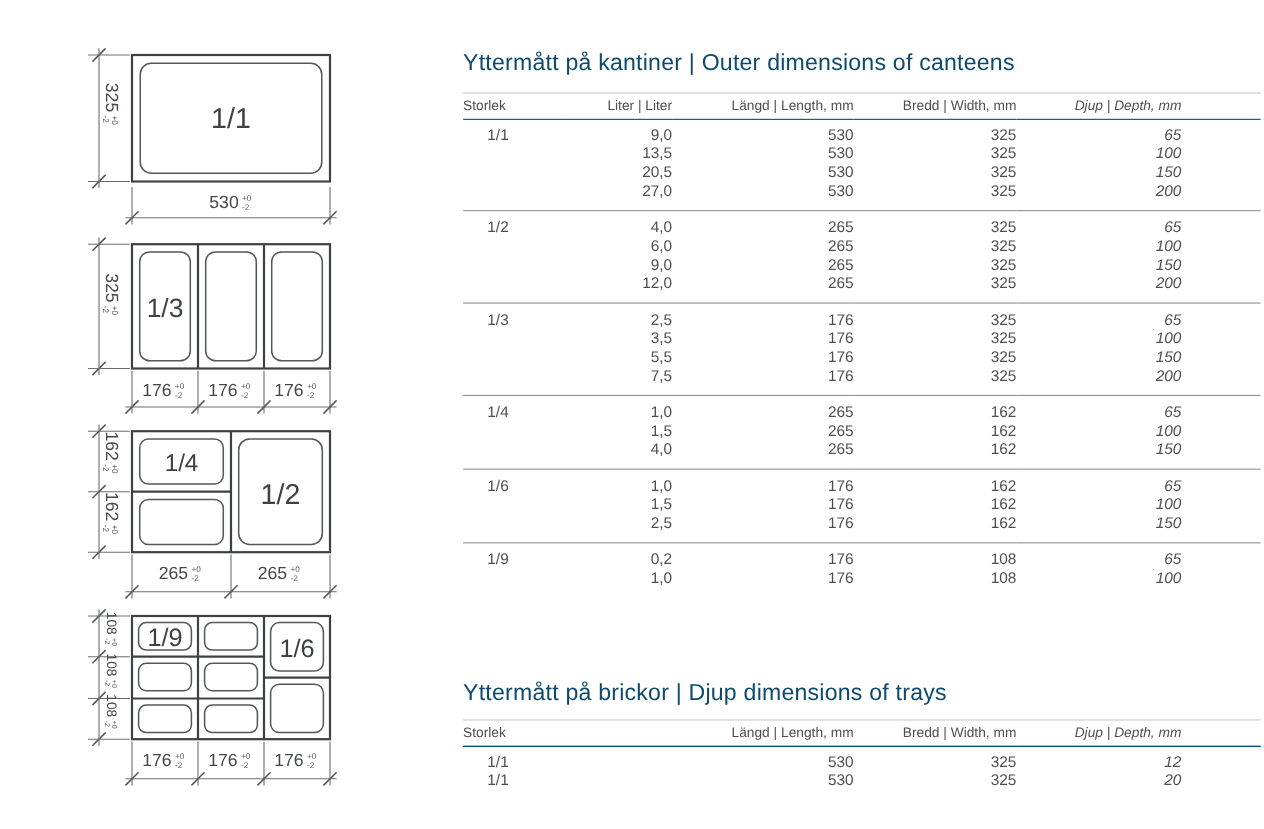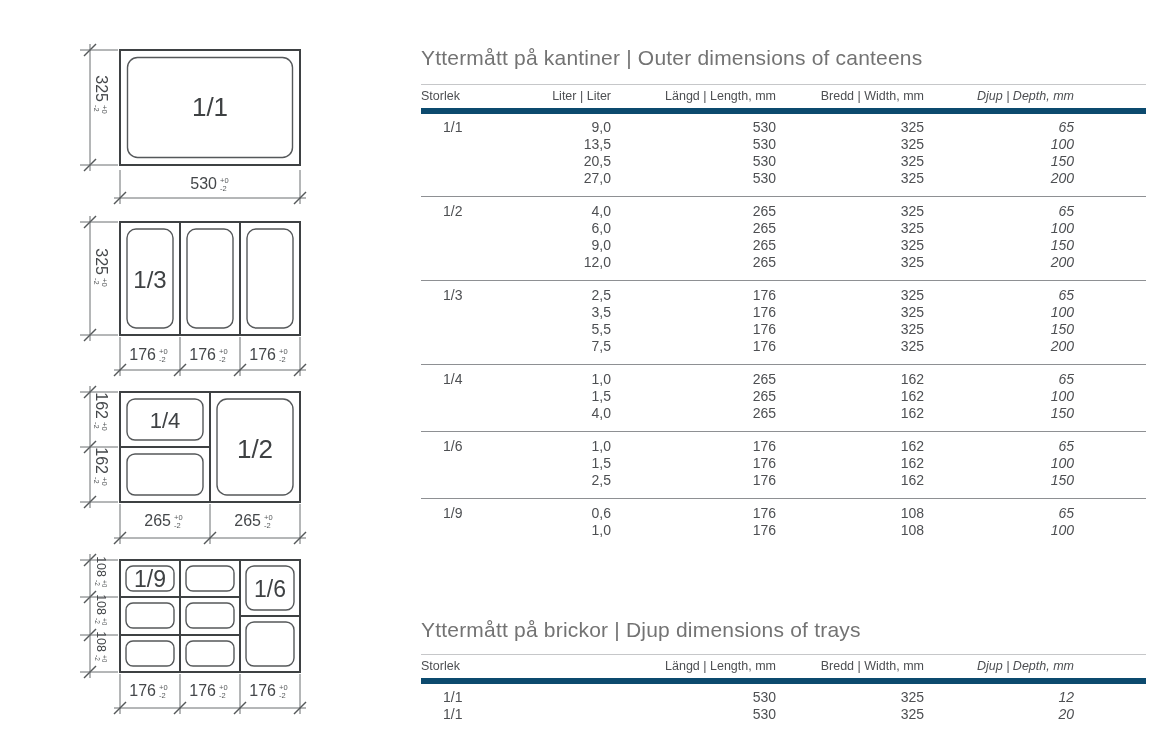--- a/index.html
+++ b/index.html
@@ -19,26 +19,26 @@
   .clabel  { fill:#3e4143; font-family:"Liberation Sans",sans-serif; font-weight:400; }
   .dval    { fill:#44474a; font-family:"Liberation Sans",sans-serif; font-size:16px; }
   .dval-sm { fill:#44474a; font-family:"Liberation Sans",sans-serif; font-size:12.5px; }
   .dtol    { fill:#55585a; font-family:"Liberation Sans",sans-serif; font-size:7.5px; }
   .dtol-sm { fill:#55585a; font-family:"Liberation Sans",sans-serif; font-size:6.5px; }
 
   
   .section { position:absolute; left:421px; width:727px; }
   #canteens-section { top:46px; }
   #trays-section    { top:618px; }
-  .sec-title { font-size:21px; font-weight:400; color:#737373; letter-spacing:0.2px; }
+  .sec-title { font-size:21px; font-weight:400; color:#0c4a6e; letter-spacing:0.2px; }
   #canteens-section table { margin-top:14px; }
   #trays-section    table { margin-top:12px; }
   table { border-collapse:collapse; width:725px; table-layout:fixed; }
   thead th {
-    border-top:1px solid #c6c7c9; border-bottom:6px solid #0c4a6e;
+    border-top:1px solid #c6c7c9; border-bottom:1px solid #0c4a6e;
     font-size:12.5px; font-weight:400; color:#4d4f52;
     padding:4px 0 5px 0; text-align:right; white-space:nowrap;
   }
   thead th.c0 { text-align:left; }
   tbody td { font-size:14px; line-height:17px; padding:0; text-align:right; white-space:nowrap; }
   tbody td.c0 { text-align:left; padding-left:22px; }
   tbody tr:first-child td { padding-top:5px; }
   tbody tr:last-child  td { padding-bottom:9px; }
   tbody.grp + tbody.grp tr:first-child td { border-top:1px solid #8e9093; padding-top:6px; }
   th.c4, td.c4 { padding-right:72px;font-style:italic; }
@@ -389,21 +389,21 @@
             <td class="c0"></td>
             <td class="c1">2,5</td>
             <td class="c2">176</td>
             <td class="c3">162</td>
             <td class="c4">150</td>
           </tr>
         </tbody>
         <tbody class="grp">
           <tr>
             <td class="c0">1/9</td>
-            <td class="c1">0,6</td>
+            <td class="c1">0,2</td>
             <td class="c2">176</td>
             <td class="c3">108</td>
             <td class="c4">65</td>
           </tr>
           <tr>
             <td class="c0"></td>
             <td class="c1">1,0</td>
             <td class="c2">176</td>
             <td class="c3">108</td>
             <td class="c4">100</td>

